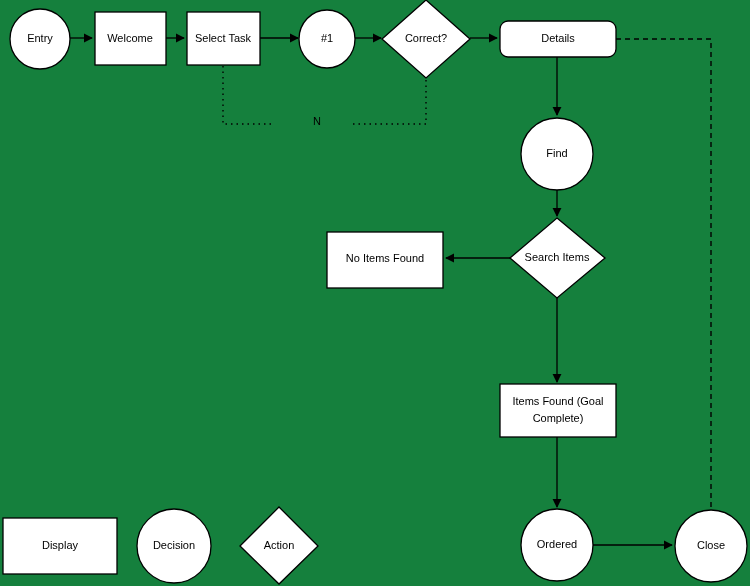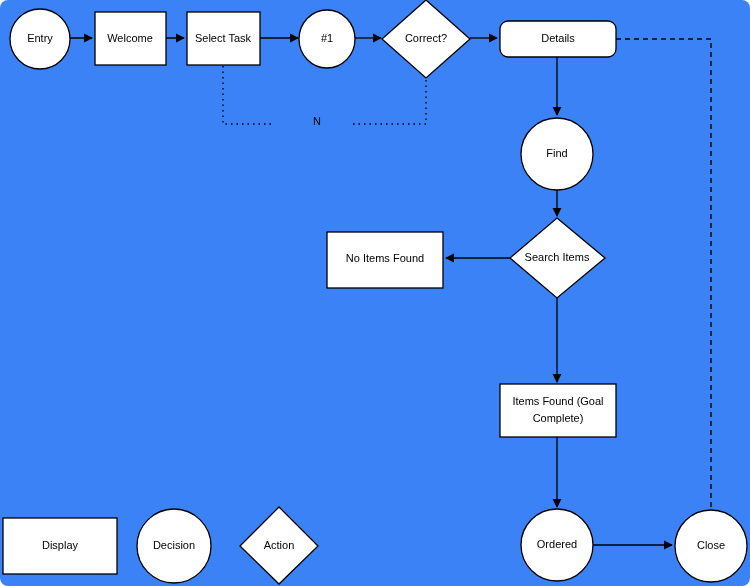--- a/index.html
+++ b/index.html
@@ -4,24 +4,23 @@
 <style>
   html, body {
     margin: 0;
     padding: 0;
     background: #ffffff;
   }
   #canvas {
     position: relative;
     width: 750px;
     height: 586px;
-    background: #3b82f6;
+    background: #15803d;
     overflow: hidden;
     font-family: "Liberation Sans", sans-serif;
-    border-radius: 8px;
   }
   #flow-svg {
     position: absolute;
     left: 0;
     top: 0;
     width: 750px;
     height: 586px;
   }
   .node-label {
     font-family: "Liberation Sans", sans-serif;

